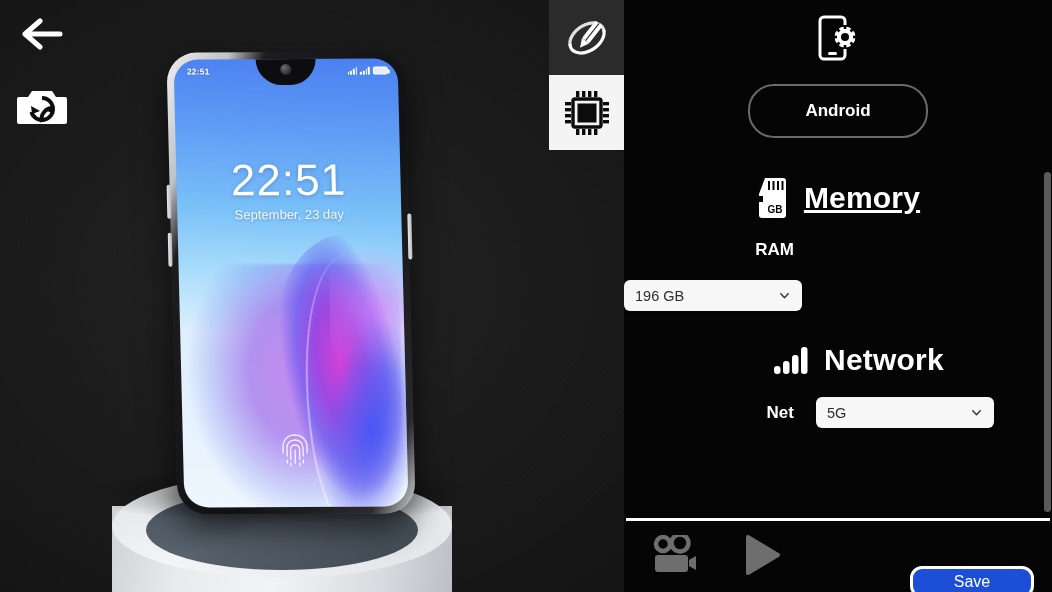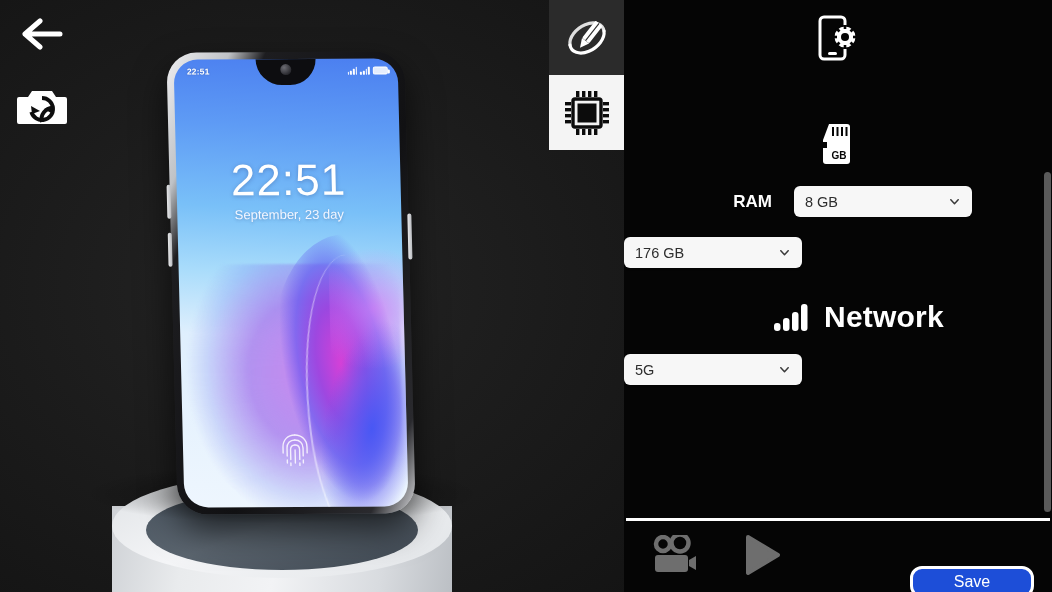--- a/index.html
+++ b/index.html
@@ -182,21 +182,21 @@
   .os-btn.off{ border:2.5px solid #6a6a6a; }
   .os-btn.on{ border:3px solid #ffffff; }
 
   .mem-head{ margin-top:38px;text-decoration:underline; }
   .net-head{ margin-top:32px;padding-left:40px; }
 
   .field-row{
     display:flex; align-items:center; margin-top:20px;
   }
   .field-label{
-    width:170px; text-align:right; padding-right:22px;
+    width:192px; text-align:right; padding-right:22px;
     color:#fff; font-size:17px; font-weight:bold;
   }
   .select{
     position:relative; width:178px; height:31px;
     background:#f7f7f7; border-radius:6px;
     display:flex; align-items:center; cursor:pointer;
     box-shadow:0 1px 2px rgba(0,0,0,0.45);
   }
   .select span{
     color:#2e2e2e; font-size:14.5px; padding-left:11px;
@@ -378,68 +378,65 @@
               <path d="M36 23 h4"></path>
             <path d="M19.5 14.5 l3 3"></path>
               <path d="M33.5 28.5 l3 3"></path>
             <path d="M36.5 14.5 l-3 3"></path>
               <path d="M22.5 28.5 l-3 3"></path>
           </g>
         </svg>
       </div>
 
       <div class="os-row">
+        <div class="os-btn off">Android</div>
       </div>
 
       <div class="section-head mem-head">
         <svg width="36" height="44" viewBox="0 0 36 44">
           <path d="M9 2 h18 a3 3 0 0 1 3 3 v34 a3 3 0 0 1 -3 3 h-21 a3 3 0 0 1 -3 -3 v-21 z" fill="#ffffff"></path>
           <g stroke="#050505" stroke-width="2">
             <path d="M13 5 v9"></path>
               <path d="M17.5 5 v9"></path>
               <path d="M22 5 v9"></path>
               <path d="M26.5 5 v9"></path>
           </g>
           <path d="M3 20 h4 v6 h-4 z" fill="#050505"></path>
           <text x="19" y="37" font-family="Liberation Sans, sans-serif" font-size="10" font-weight="bold" fill="#050505" text-anchor="middle">GB</text>
         </svg>
+        <div class="section-title">Memory</div>
       </div>
 
       <div class="field-row">
         <div class="field-label">RAM</div>
-        <div class="select">
-          <span>8 GB</span>
-          <svg class="chev" viewBox="0 0 12 12">
-            <path d="M2 4 L6 8.4 L10 4" fill="none" stroke="#3a3a3a" stroke-width="1.6" stroke-linecap="round" stroke-linejoin="round"></path>
-          </svg>
-        </div>
       </div>
 
       <div class="field-row">
         <div class="select">
-          <span>176 GB</span>
+          <span>196 GB</span>
           <svg class="chev" viewBox="0 0 12 12">
             <path d="M2 4 L6 8.4 L10 4" fill="none" stroke="#3a3a3a" stroke-width="1.6" stroke-linecap="round" stroke-linejoin="round"></path>
           </svg>
         </div>
       </div>
 
       <div class="section-head net-head">
         <svg width="40" height="32" viewBox="0 0 40 32">
           <g fill="#ffffff">
             <rect x="2" y="22" width="6.5" height="8" rx="3"></rect>
             <rect x="11" y="17" width="6.5" height="13" rx="3"></rect>
             <rect x="20" y="11" width="6.5" height="19" rx="3"></rect>
             <rect x="29" y="3" width="6.5" height="27" rx="3"></rect>
           </g>
         </svg>
         <div class="section-title">Network</div>
       </div>
 
       <div class="field-row">
+        <div class="field-label">Net</div>
         <div class="select">
           <span>5G</span>
           <svg class="chev" viewBox="0 0 12 12">
             <path d="M2 4 L6 8.4 L10 4" fill="none" stroke="#3a3a3a" stroke-width="1.6" stroke-linecap="round" stroke-linejoin="round"></path>
           </svg>
         </div>
       </div>
 
       <div class="scrollbar-track">
         <div class="scrollbar-thumb"></div>

